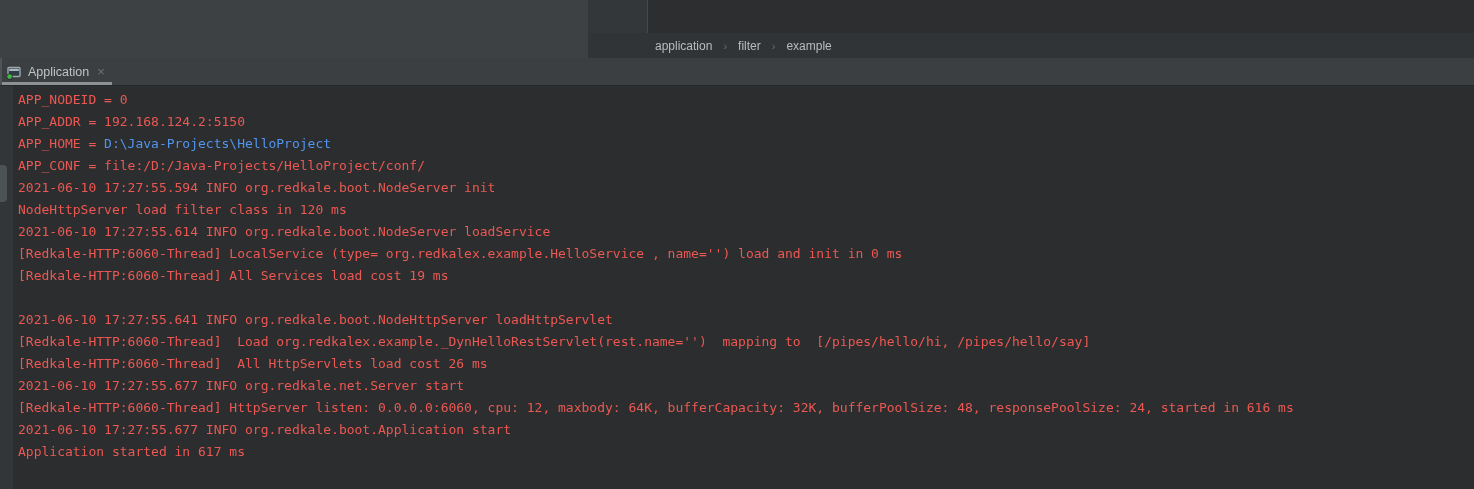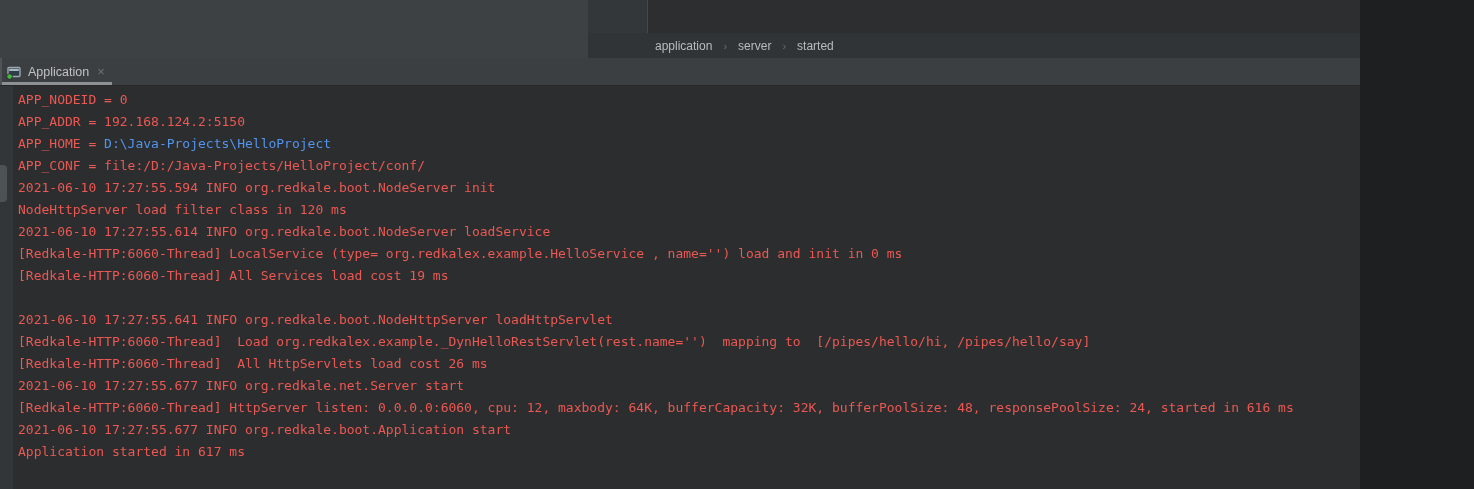--- a/index.html
+++ b/index.html
@@ -1,17 +1,17 @@
 <!DOCTYPE html>
 <html><head>
 <meta charset="utf-8">
 <style>
   html,body{margin:0;padding:0;background:#1e1f21;}
-  .screen{position:relative;width:1350px;height:489px;background:#a3a3a3;
-          font-family:"Liberation Sans",sans-serif;overflow:hidden;padding-left:10px;}
+  .screen{position:relative;width:1474px;height:489px;background:#a3a3a3;
+          font-family:"Liberation Sans",sans-serif;overflow:hidden;}
 
   
   .editor-corner{position:absolute;left:0;top:0;width:588px;height:58px;background:#3D4143;}
   .top-right{position:absolute;left:588px;top:0;width:886px;height:58px;}
   .upper-strip{position:absolute;left:0;top:0;right:0;height:33px;background:#2C2E30;}
   .upper-seg{position:absolute;left:0;top:0;width:59px;height:33px;background:#343739;border-right:1px solid #46494B;}
   .breadcrumb-bar{position:absolute;left:0;top:33px;right:0;height:25px;background:#313436;
                   display:flex;align-items:center;padding-left:67px;gap:11px;
                   font-size:12px;color:#B9BCBE;box-sizing:border-box;}
   .crumb{cursor:pointer;}
@@ -43,23 +43,23 @@
 
   <div class="editor-corner"></div>
 
   <div class="top-right">
     <div class="upper-strip">
       <div class="upper-seg"></div>
     </div>
     <div class="breadcrumb-bar">
         <span class="crumb">application</span>
         <span class="crumb-sep">›</span>
-        <span class="crumb">server</span>
+        <span class="crumb">filter</span>
         <span class="crumb-sep">›</span>
-        <span class="crumb">started</span>
+        <span class="crumb">example</span>
       </div>
   </div>
 
   <div class="tabbar">
     <div class="tabbar-left-edge"></div>
     <div class="console-tab">
       <span style="display:inline-flex;">
         <svg width="16" height="16" viewBox="0 0 16 16">
           <rect x="2" y="3.5" width="12" height="9" rx="1" fill="#2F3D47" stroke="#9DA9B1" stroke-width="1.4"></rect>
           <rect x="3.2" y="4.8" width="9.6" height="2.2" fill="#A9B8C1"></rect>

